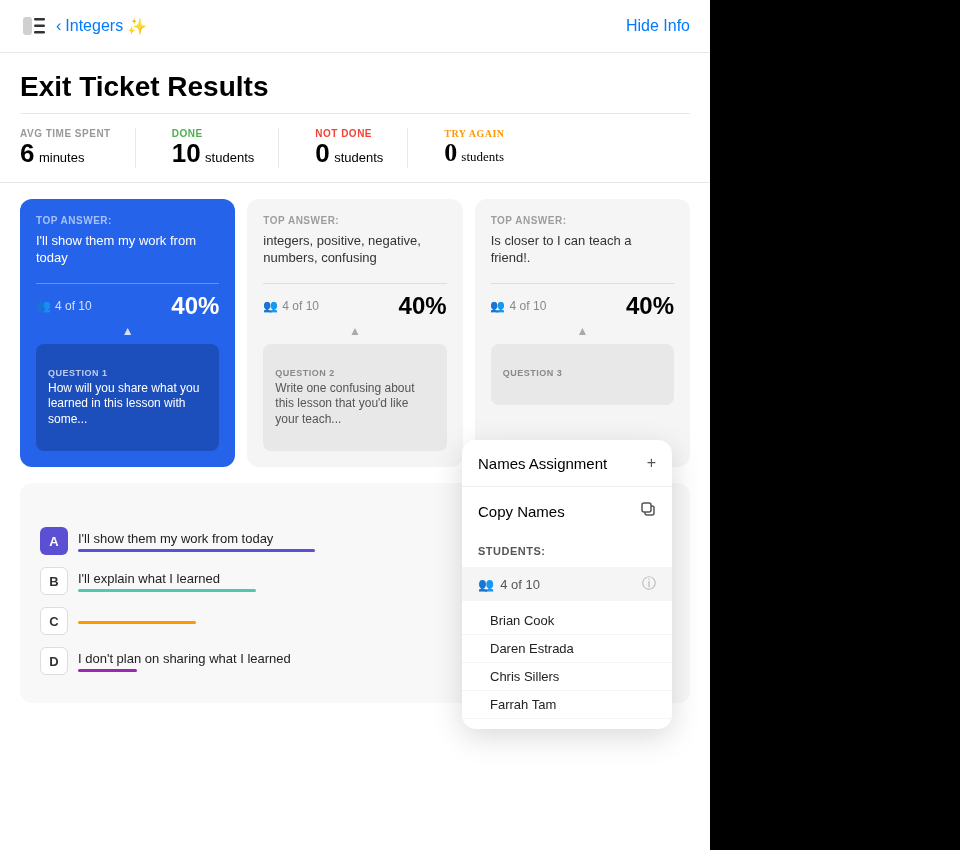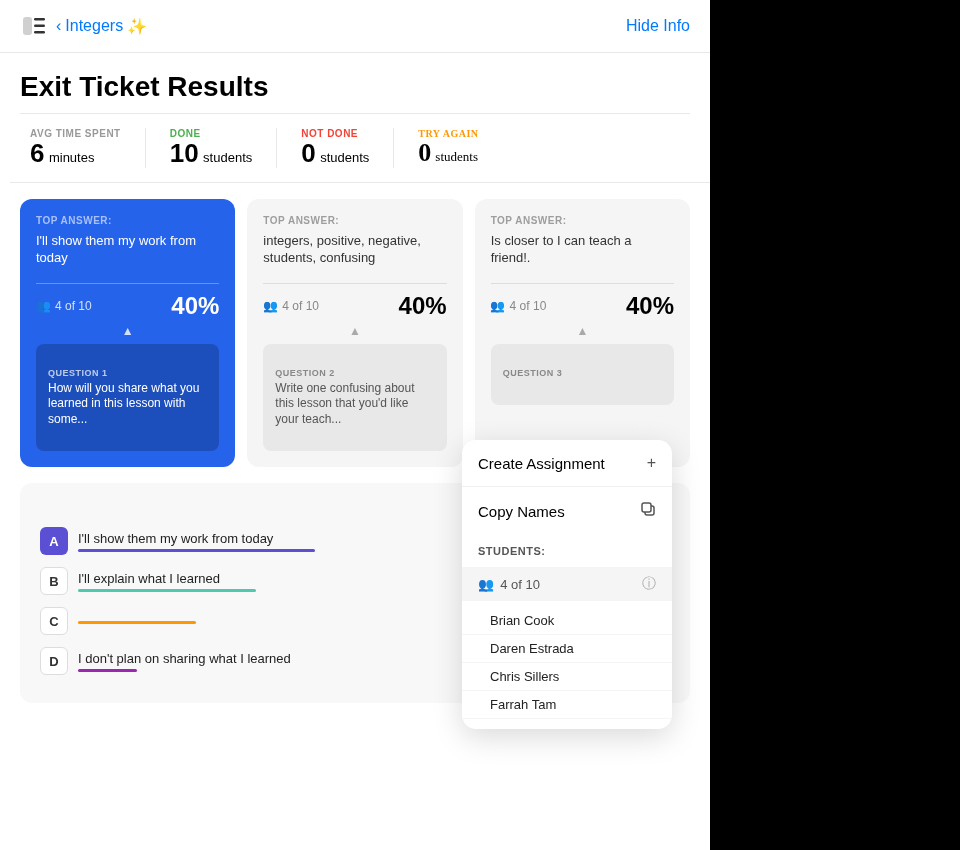--- a/index.html
+++ b/index.html
@@ -42,24 +42,23 @@
       color: #007AFF; font-size: 16px; font-weight: 400; cursor: pointer;
     }
     
     .page-title {
       padding: 18px 20px 10px;
       font-size: 28px; font-weight: 700; color: #000;
     }
     .divider { border: none; border-top: 1px solid #e8e8e8; margin: 0 20px; }
     
     .stats-row {
-      display: flex; align-items: center; gap: 0;
+      display: flex; align-items: center; gap: 12px;
       padding: 14px 20px;
       border-bottom: 1px solid #e8e8e8;
-      margin-left: 10px;
     }
     .stat-item {
       padding-right: 24px;
       margin-right: 24px;
       border-right: 1px solid #e8e8e8;
     }
     .stat-item:last-child { border-right: none; font-family: Liberation Serif, serif; }
     .stat-label {
       font-size: 10px; font-weight: 600; color: #999; letter-spacing: 0.5px; text-transform: uppercase;
     }
@@ -305,21 +304,21 @@
       </div>
       <div class="caret-up">▲</div>
       <div class="q-bottom q-bottom-blue">
         <div class="q-label">QUESTION 1</div>
         <div class="q-text">How will you share what you learned in this lesson with some...</div>
       </div>
     </div>
 
     <div class="q-card q-card-gray">
       <div class="top-answer-label">TOP ANSWER:</div>
-      <div class="answer-text">integers, positive, negative, students, confusing</div>
+      <div class="answer-text">integers, positive, negative, numbers, confusing</div>
       <hr class="card-divider-dark">
       <div class="card-footer">
         <div class="student-count">
           <span>👥</span>
           <span>4 of 10</span>
         </div>
         <div class="percent-large">40%</div>
       </div>
       <div class="caret-up">▲</div>
       <div class="q-bottom q-bottom-gray">
@@ -385,21 +384,21 @@
           <span class="answer-label">I don't plan on sharing what I learned</span>
           <span class="answer-pct">10%</span>
         </div>
         <div class="answer-bar bar-violet"></div>
       </div>
     </div>
   </div>
 
   <div class="popup-menu">
     <div class="popup-item">
-      <span>Create Assignment</span>
+      <span>Names Assignment</span>
       <span class="popup-icon">+</span>
     </div>
     <div class="popup-item">
       <span>Copy Names</span>
       <span class="popup-icon">
         <svg width="16" height="16" viewBox="0 0 16 16" fill="none">
           <rect x="5" y="5" width="9" height="9" rx="2" stroke="#555" stroke-width="1.5" fill="none"></rect>
           <rect x="2" y="2" width="9" height="9" rx="2" stroke="#555" stroke-width="1.5" fill="white"></rect>
         </svg>
       </span>

